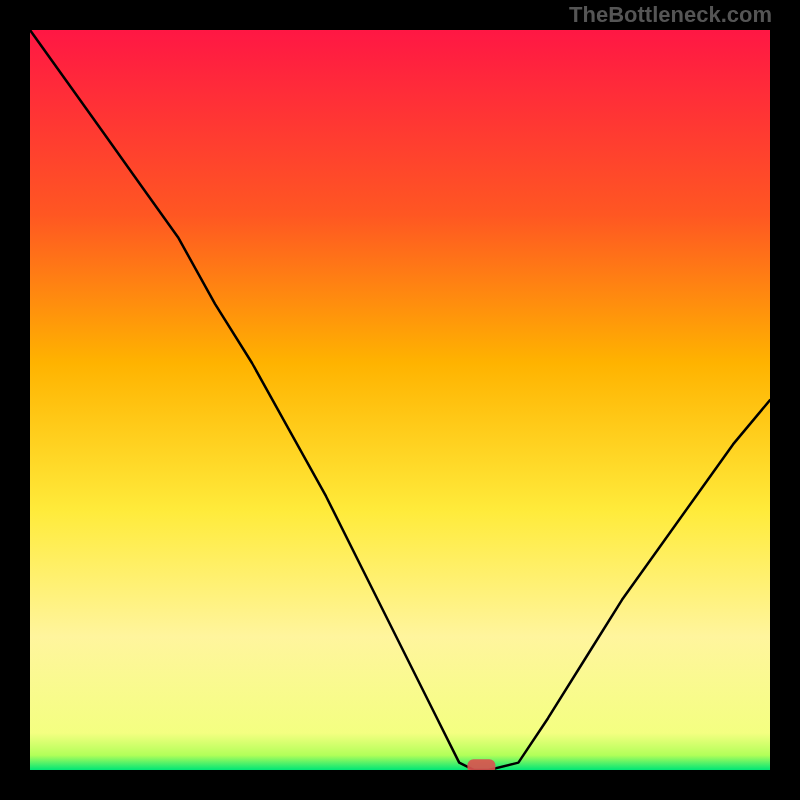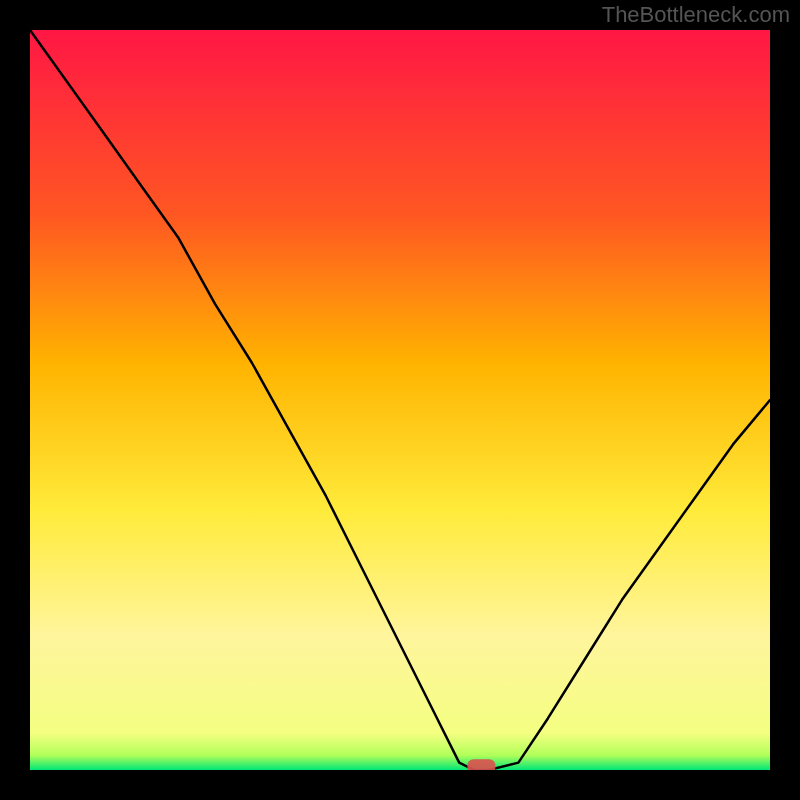--- a/index.html
+++ b/index.html
@@ -12,24 +12,24 @@
   }
   .container {
     position: relative;
     width: 800px;
     height: 800px;
     background: #000;
   }
   .watermark {
     position: absolute;
     top: 2px;
-    right: 10px;
+    right: 28px;
     color: #555;
     font-size: 22px;
-    font-weight: 400;
+    font-weight: 700;
     z-index: 10;
   }
   .plot-area {
     position: absolute;
     left: 30px;
     top: 30px;
     width: 740px;
     height: 740px;
     overflow: hidden;
   }

